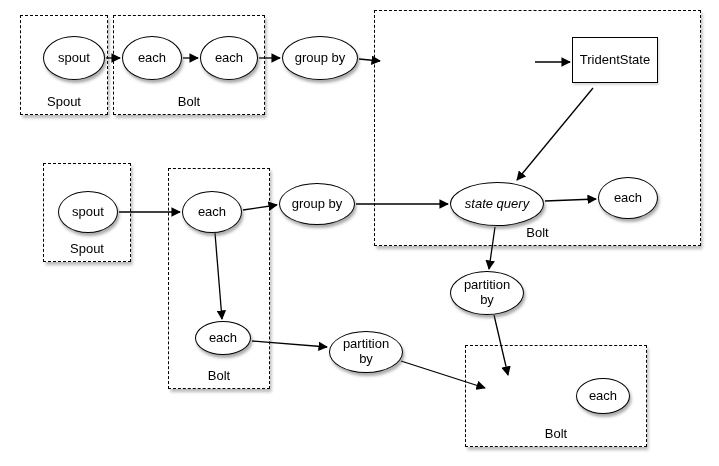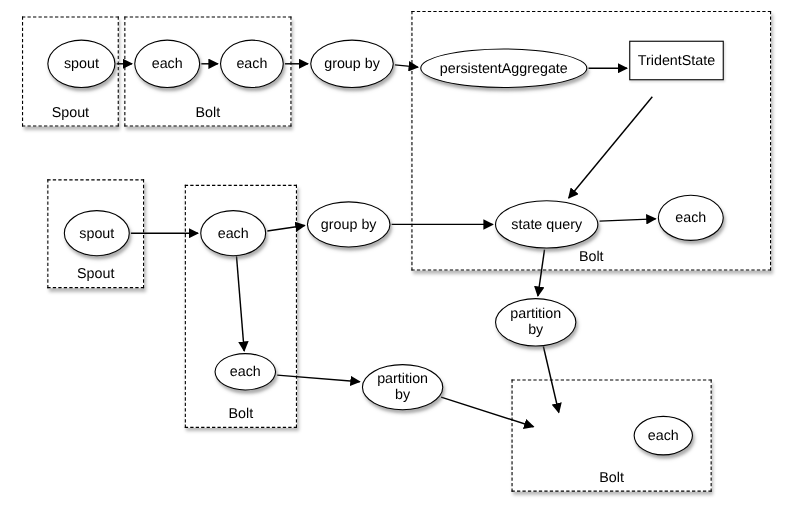--- a/index.html
+++ b/index.html
@@ -99,23 +99,22 @@
     <div class="group-box" style="left: 168px; top: 168px; width: 102px; height: 221px;">
       <span class="group-label">Bolt</span>
     </div>
     <div class="group-box" style="left: 465px; top: 345px; width: 182px; height: 102px;">
       <span class="group-label">Bolt</span>
     </div>
     <div class="node ellipse" style="left: 43px; top: 36px; width: 62px; height: 44px;"><span>spout</span></div>
     <div class="node ellipse" style="left: 122px; top: 36px; width: 60px; height: 44px;"><span>each</span></div>
     <div class="node ellipse" style="left: 200px; top: 36px; width: 58px; height: 44px;"><span>each</span></div>
     <div class="node ellipse" style="left: 282px; top: 36px; width: 76px; height: 44px;"><span>group by</span></div>
-    <div class="node ellipse" style="left: 382px; top: 44px; width: 152px; height: 36px;"><span>persistentAggregate</span></div>
-    <div class="node rect" style="left: 572px; top: 37px; width: 86px; height: 36px;"><span>TridentState</span></div>
-    <div class="node ellipse" style="left: 450px; top: 182px; width: 94px; height: 44px;"><span>state query</span></div>
+    <div class="node rect" style="left: 572px; top: 37px; width: 86px; height: 46px;"><span>TridentState</span></div>
+    <div class="node ellipse" style="left: 450px; top: 182px; width: 94px; height: 44px; font-style: italic;"><span>state query</span></div>
     <div class="node ellipse" style="left: 598px; top: 177px; width: 60px; height: 42px;"><span>each</span></div>
     <div class="node ellipse" style="left: 58px; top: 191px; width: 60px; height: 42px;"><span>spout</span></div>
     <div class="node ellipse" style="left: 182px; top: 191px; width: 60px; height: 42px;"><span>each</span></div>
     <div class="node ellipse" style="left: 279px; top: 183px; width: 76px; height: 42px;"><span>group by</span></div>
     <div class="node ellipse" style="left: 195px; top: 321px; width: 56px; height: 34px;"><span>each</span></div>
     <div class="node ellipse" style="left: 329px; top: 331px; width: 74px; height: 42px;"><span>partition
 by</span></div>
     <div class="node ellipse" style="left: 450px; top: 271px; width: 74px; height: 44px;"><span>partition
 by</span></div>
     <div class="node ellipse" style="left: 576px; top: 378px; width: 54px; height: 36px;"><span>each</span></div>

